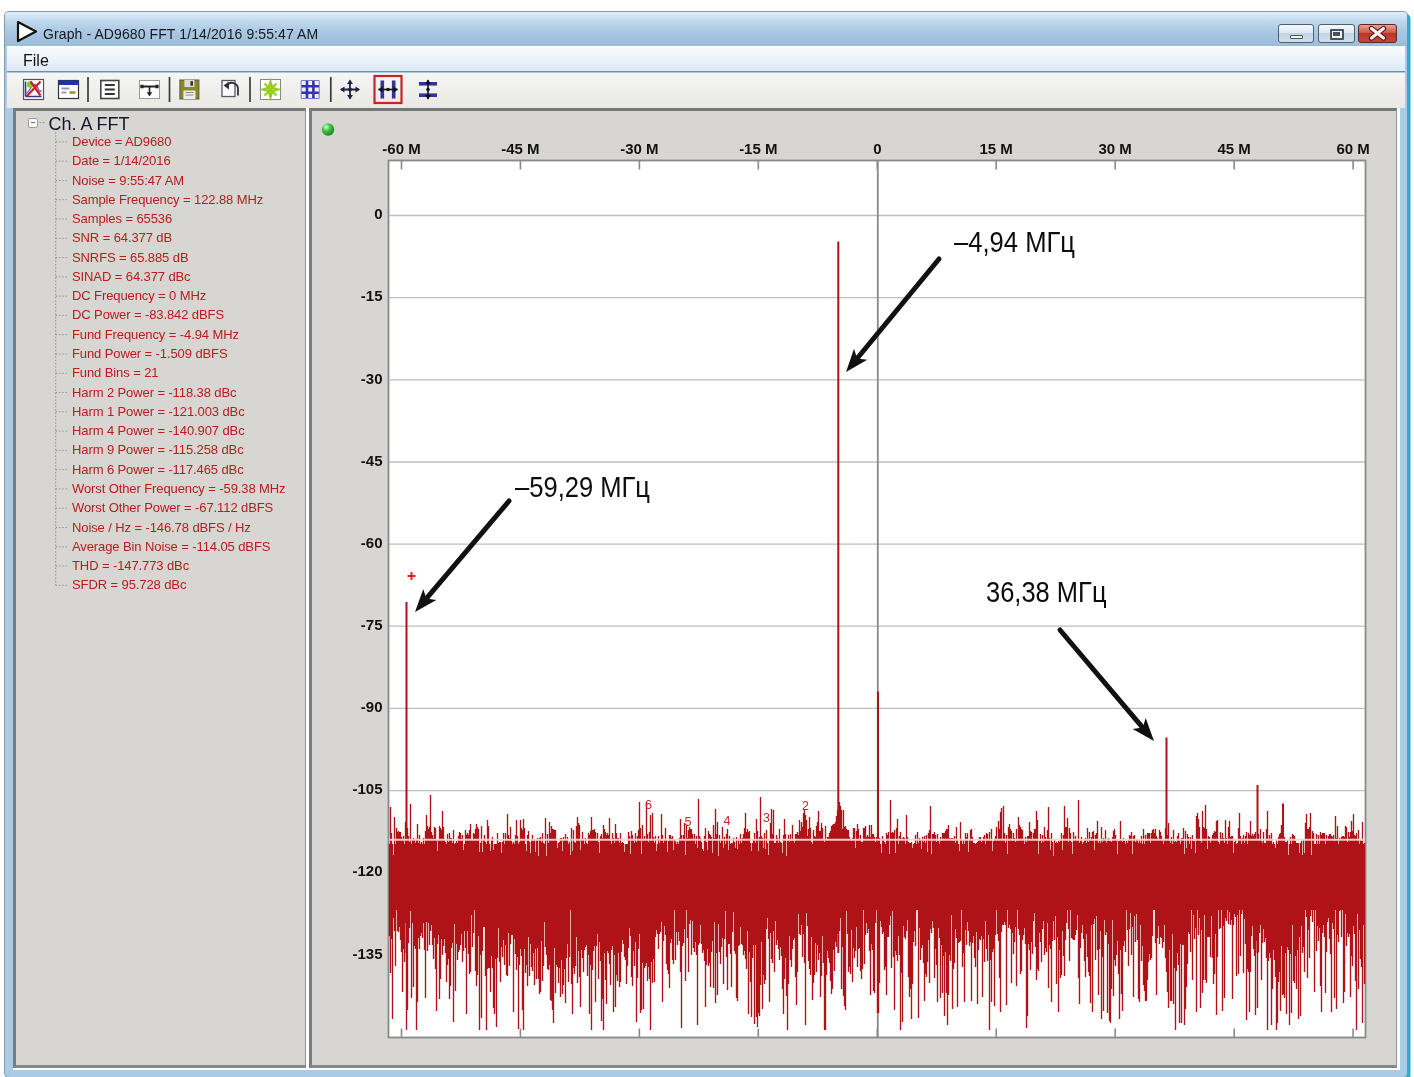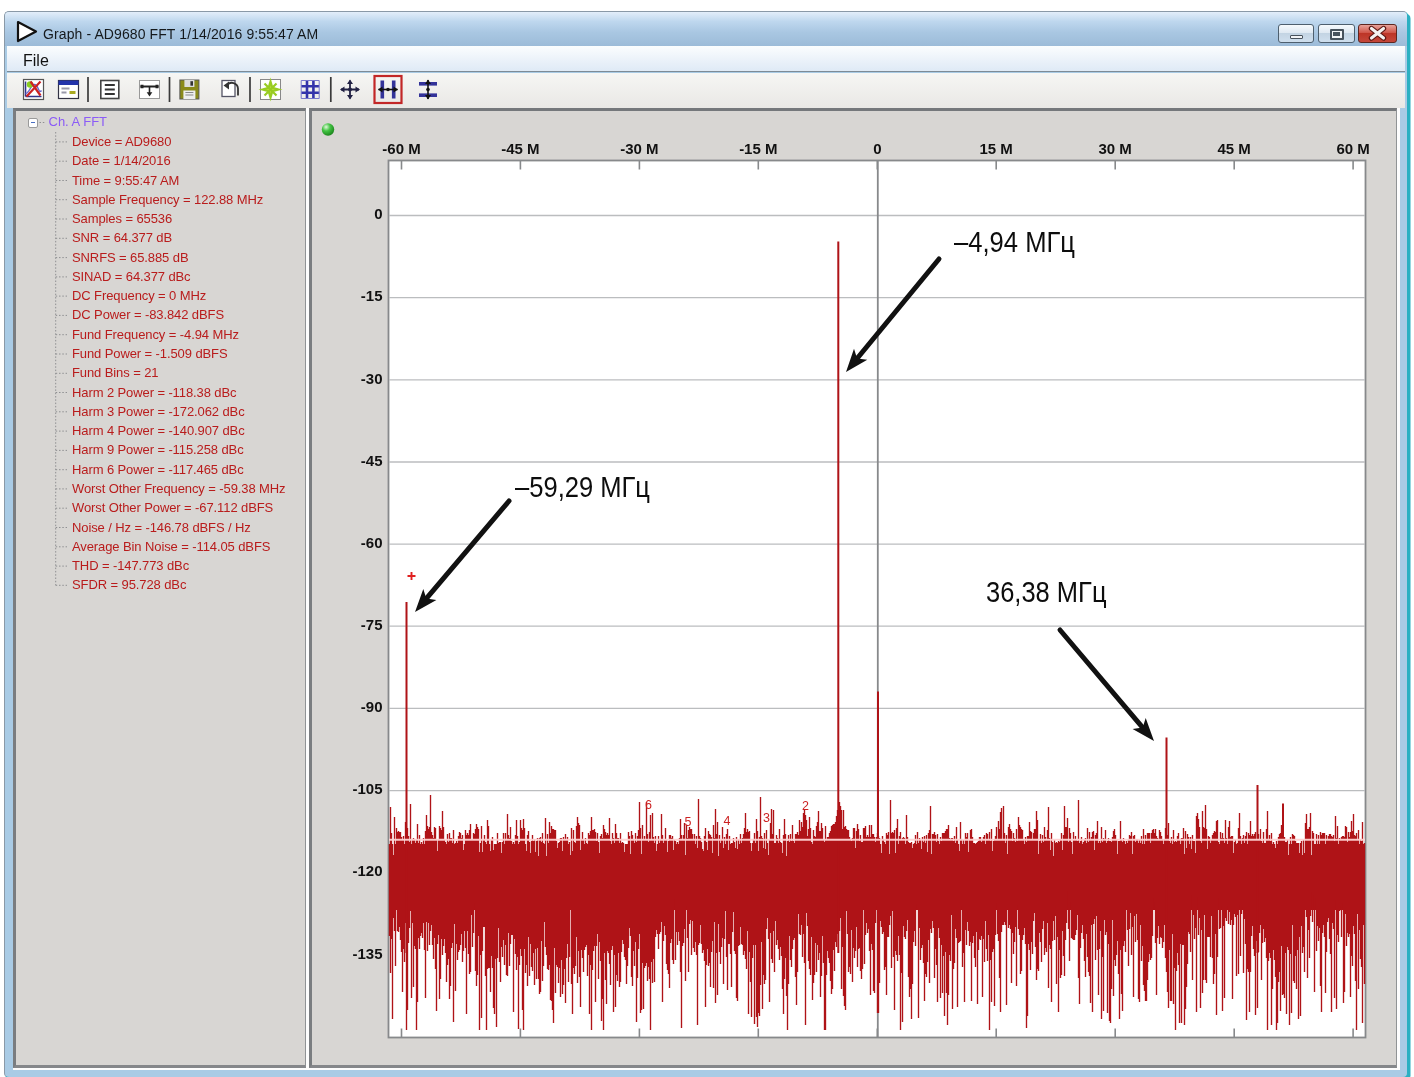--- a/index.html
+++ b/index.html
@@ -14,21 +14,21 @@
   background:linear-gradient(#fbfdfe,#eaf1f9 60%,#dfeaf6);border-bottom:1.6px solid #7d8b96}
 #mfile{left:23px;top:43.5px;font-size:16px;color:#111}
 #toolbar{left:7px;top:65px;width:1398px;height:35px;
   background:linear-gradient(#f6f6f4,#e9e8e5)}
 #client{left:13px;top:100px;width:1387px;height:962px;background:#fdfdfd}
 .panel{background:#d8d6d3;border-top:3px solid #75787b;border-left:3px solid #7a7d80;
   border-right:1.6px solid #909395;border-bottom:3px solid #85878a}
 #lpanel{left:13px;top:100px;width:293px;height:959.5px}
 #rpanel{left:308.5px;top:100px;width:1088.5px;height:959.5px}
 .trow{position:absolute;left:72px;font-size:13px;color:#b91c1c;white-space:pre;letter-spacing:-0.1px}
-#chroot{left:48.5px;top:105.8px;font-size:13px;color:#8b5cf6}
+#chroot{left:48.5px;top:105.8px;font-size:18px;color:#0f172a}
 #rootbox{left:28px;top:109.6px;width:10px;height:10px;background:#fff;border:1px solid #9a9a9a;border-radius:2px}
 #rootbox:before{content:"";position:absolute;left:1.6px;top:3.4px;width:4.8px;height:1.5px;background:#4a6fc3}
 .dash{stroke:#8f9092;stroke-width:1;stroke-dasharray:1.5 1.8}
 svg text{font-family:"Liberation Sans",sans-serif}
 .axx{font-size:15px;font-weight:bold;fill:#111}
 .axy{font-size:15px;font-weight:bold;fill:#111}
 .hn{font-size:12.5px;fill:#cc2222}
 .ann{font-size:30px;fill:#0d0d0d}
 #winbtns{left:1278px;top:16px;width:120px;height:19px}
 .wb{position:absolute;top:0;height:19px;border:1px solid #4e5f6e;border-radius:3px;
@@ -58,33 +58,33 @@
   <div class="abs" id="menubar"></div>
   <div class="abs" id="mfile">File</div>
   <div class="abs" id="toolbar"></div>
   <div class="abs" id="client"></div>
   <div class="abs panel" id="lpanel"></div>
   <div class="abs panel" id="rpanel"></div>
   <div class="abs" id="rootbox"></div>
   <div class="abs" id="chroot">Ch. A FFT</div>
   <div class="trow" style="top:125.9px">Device = AD9680</div>
     <div class="trow" style="top:145.2px">Date = 1/14/2016</div>
-    <div class="trow" style="top:164.5px">Time = 9:55:47 AM</div>
+    <div class="trow" style="top:164.5px">Noise = 9:55:47 AM</div>
     <div class="trow" style="top:183.7px">Sample Frequency = 122.88 MHz</div>
     <div class="trow" style="top:203.0px">Samples = 65536</div>
     <div class="trow" style="top:222.3px">SNR = 64.377 dB</div>
     <div class="trow" style="top:241.6px">SNRFS = 65.885 dB</div>
     <div class="trow" style="top:260.9px">SINAD = 64.377 dBc</div>
     <div class="trow" style="top:280.1px">DC Frequency = 0 MHz</div>
     <div class="trow" style="top:299.4px">DC Power = -83.842 dBFS</div>
     <div class="trow" style="top:318.7px">Fund Frequency = -4.94 MHz</div>
     <div class="trow" style="top:338.0px">Fund Power = -1.509 dBFS</div>
     <div class="trow" style="top:357.3px">Fund Bins = 21</div>
     <div class="trow" style="top:376.5px">Harm 2 Power = -118.38 dBc</div>
-    <div class="trow" style="top:395.8px">Harm 3 Power = -172.062 dBc</div>
+    <div class="trow" style="top:395.8px">Harm 1 Power = -121.003 dBc</div>
     <div class="trow" style="top:415.1px">Harm 4 Power = -140.907 dBc</div>
     <div class="trow" style="top:434.4px">Harm 9 Power = -115.258 dBc</div>
     <div class="trow" style="top:453.7px">Harm 6 Power = -117.465 dBc</div>
     <div class="trow" style="top:472.9px">Worst Other Frequency = -59.38 MHz</div>
     <div class="trow" style="top:492.2px">Worst Other Power = -67.112 dBFS</div>
     <div class="trow" style="top:511.5px">Noise / Hz = -146.78 dBFS / Hz</div>
     <div class="trow" style="top:530.8px">Average Bin Noise = -114.05 dBFS</div>
     <div class="trow" style="top:550.1px">THD = -147.773 dBc</div>
     <div class="trow" style="top:569.3px">SFDR = 95.728 dBc</div>
   <svg class="abs" style="left:0;top:0" width="1414" height="1077" viewBox="0 0 1414 1077">

